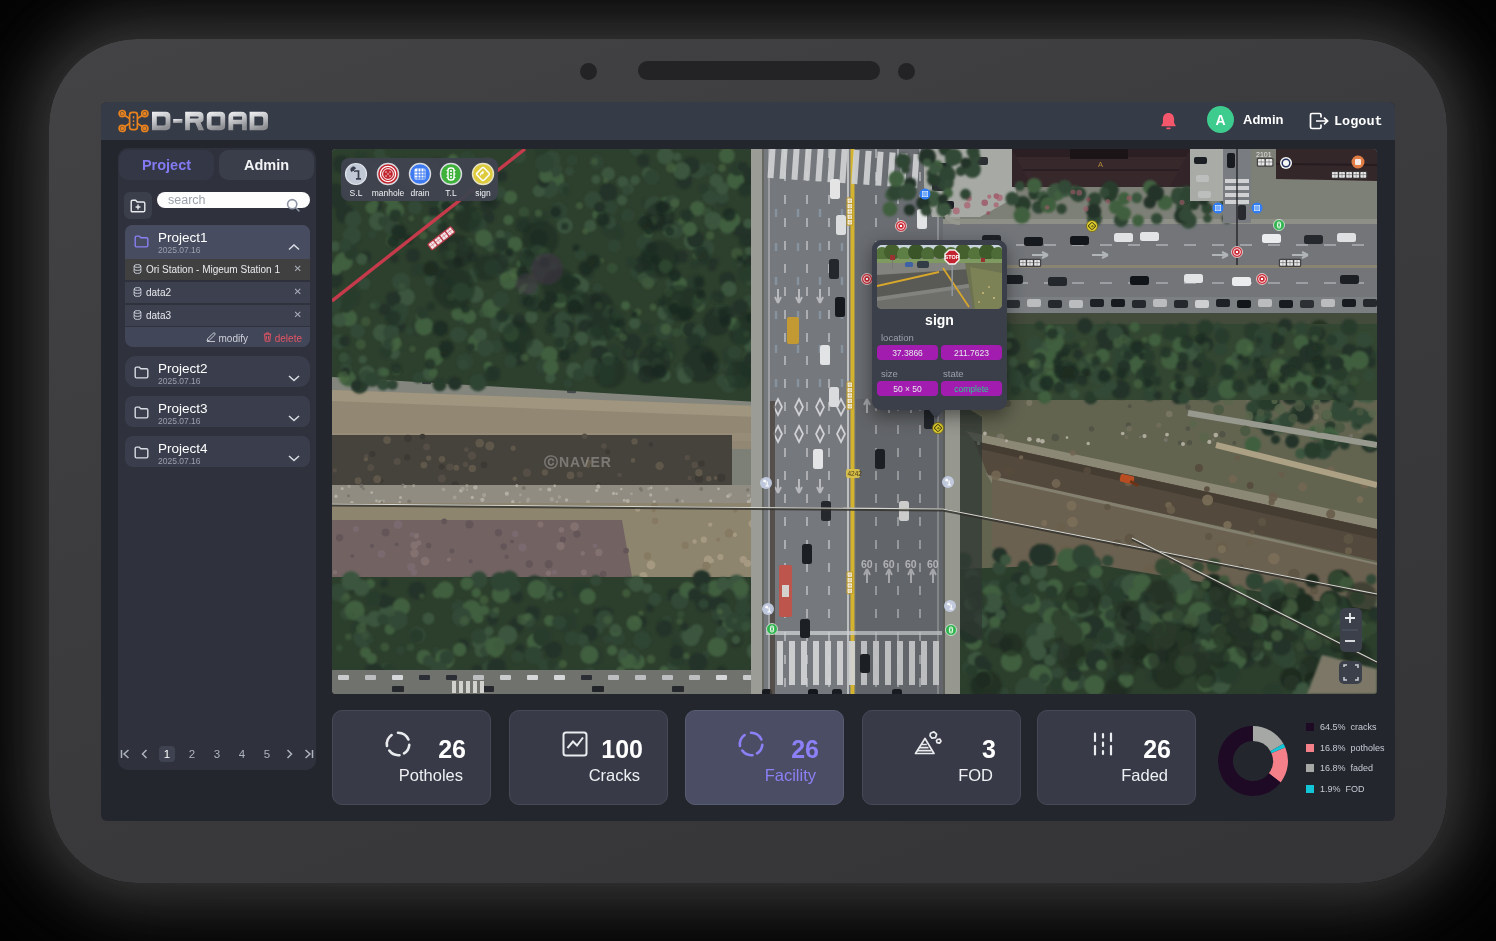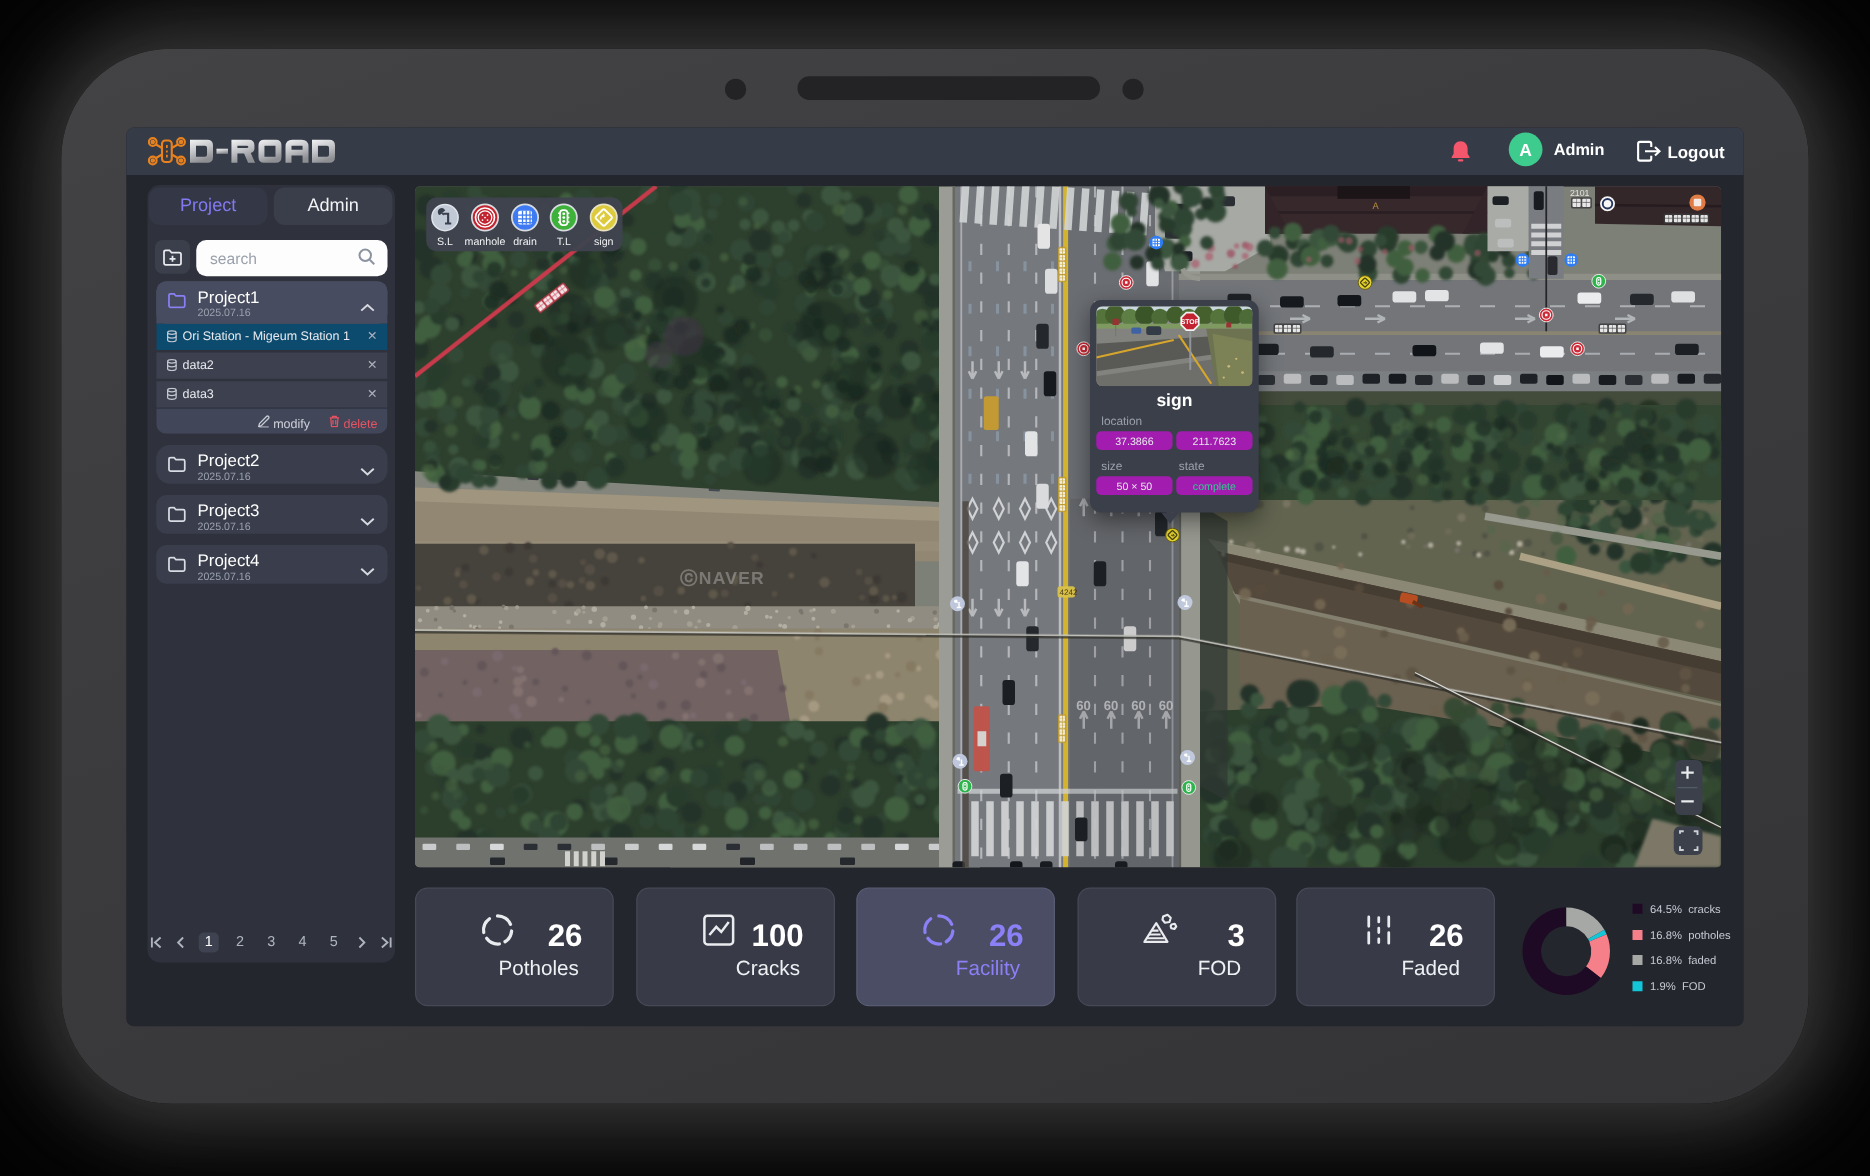--- a/index.html
+++ b/index.html
@@ -9,25 +9,25 @@
   box-shadow:0 0 55px 18px rgba(150,150,150,0.30), 0 0 120px 55px rgba(90,90,90,0.18); }
 #cam1,#cam2 { position:absolute; top:24px; width:17px; height:17px; border-radius:50%; background:#232325; }
 #cam1 { left:531px; } #cam2 { left:849px; }
 #spk { position:absolute; left:589px; top:22px; width:242px; height:19px; border-radius:10px; background:#232325; }
 #screen { position:absolute; left:52px; top:63px; width:1294px; height:719px; background:#24262e; border-radius:6px; overflow:hidden; }
 #hdr { position:absolute; left:0; top:0; width:1294px; height:38px; background:#353b47; display:flex; align-items:center; }
 #logo { display:flex; align-items:center; margin-left:17px; }
 .hright { position:absolute; display:flex; align-items:center; color:#fff; font-size:13.5px; }
 #panel { position:absolute; left:17px; top:46px; width:198px; height:622px; background:#2f323d; border-radius:10px; }
 .tab { position:absolute; top:48px; height:30px; width:95px; border-radius:9px; background:#3a3e4a;
-  display:flex; align-items:center; justify-content:center; font-size:14.5px; font-weight:normal; color:#f2f3f5; }
+  display:flex; align-items:center; justify-content:center; font-size:14.5px; font-weight:bold; color:#f2f3f5; }
 #tabP { left:18px; color:#8379f2; background:#343846; }
 #tabA { left:118px; }
 #fbtn { position:absolute; left:23px; top:90px; width:28px; height:27px; background:#3b3f4c; border-radius:6px; display:flex; align-items:center; justify-content:center; }
-#sbox { position:absolute; left:56px; top:90px; width:153px; height:29px; background:#fdfdfd; border-radius:8px; color:#9aa1ab; font-size:12.5px; display:flex; align-items:center; padding-left:11px; }
+#sbox { position:absolute; left:56px; top:90px; width:153px; height:16px; background:#fdfdfd; border-radius:8px; color:#9aa1ab; font-size:12.5px; display:flex; align-items:center; padding-left:11px; }
 #sbox svg { position:absolute; right:9px; top:6px; }
 .pcard { position:absolute; left:24px; width:185px; background:#3a3e4c; border-radius:8px; }
 .pcard .fo { position:absolute; left:9px; top:9px; }
 .pcard .nm { position:absolute; left:33px; top:5px; font-size:13.5px; color:#fff; }
 .pcard .dt { position:absolute; left:33px; top:19.5px; font-size:8.5px; color:#9aa0ad; }
 .pcard .ch { position:absolute; right:10px; top:12px; }
 #grp1 { position:absolute; left:24px; top:123px; width:185px; height:122px; border-radius:8px; overflow:hidden; }
 #g1h { position:absolute; left:0; top:0; width:185px; height:34px; background:#474c60; }
 .drow { position:absolute; left:0; width:185px; height:21px; background:#3d414f; color:#e8eaee; font-size:10px; }
 .drow .tx { position:absolute; left:21px; top:5px; }
@@ -109,41 +109,41 @@
           <span style="width:27px;height:27px;border-radius:50%;background:#3ecb8e;display:flex;align-items:center;justify-content:center;font-weight:bold;font-size:14px;">A</span>
           <span style="margin-left:9px;font-weight:bold;font-size:13px;">Admin</span>
         </div>
       <div class="hright" style="left:1208px;top:10px;">
           <svg width="20" height="18" viewBox="0 0 20 18">
             <g stroke="#fff" stroke-width="1.7" fill="none">
               <path d="M12 5.5 V3 Q12 1.5 10.5 1.5 H3 Q1.5 1.5 1.5 3 V15 Q1.5 16.5 3 16.5 H10.5 Q12 16.5 12 15 V12.5"></path>
               <path d="M7 9 H18.3 M15 5.6 L18.6 9 L15 12.4"></path>
             </g>
           </svg>
-          <span style="margin-left:5px;font-weight:bold;">Logout</span>
+          <span style="margin-left:5px;font-weight:bold;font-family:Liberation Mono, monospace;">Logout</span>
         </div>
     </div>
 
     <div id="panel"></div>
     <div class="tab" id="tabP">Project</div>
     <div class="tab" id="tabA">Admin</div>
     <div id="fbtn">
         <svg width="16" height="14" viewBox="0 0 16 14">
           <path d="M1.2 2.6 Q1.2 1.2 2.6 1.2 H5.6 L7.2 3 H13.4 Q14.8 3 14.8 4.4 V11.4 Q14.8 12.8 13.4 12.8 H2.6 Q1.2 12.8 1.2 11.4 Z" fill="none" stroke="#e8eaee" stroke-width="1.4"></path>
           <path d="M8 5.6 V10.4 M5.6 8 H10.4" stroke="#e8eaee" stroke-width="1.4"></path>
         </svg>
       </div>
     <div id="sbox">search<svg width="15" height="15" viewBox="0 0 15 15">
           <circle cx="6.2" cy="6.2" r="4.6" fill="none" stroke="#8b93a0" stroke-width="1.6"></circle>
           <line x1="9.8" y1="9.8" x2="13.4" y2="13.4" stroke="#8b93a0" stroke-width="1.6"></line>
         </svg></div>
 
     <div id="grp1">
       <div id="g1h"></div>
-      <div class="drow" style="top:34px;background:#0c4a6e;">
+      <div class="drow" style="top:34px;background:#404040;">
           <span class="db"><svg width="9" height="10" viewBox="0 0 9 10">
               <g fill="none" stroke="#c3c8d2" stroke-width="1">
                 <ellipse cx="4.5" cy="2" rx="3.4" ry="1.4"></ellipse>
                 <path d="M1.1 2 V8 Q1.1 9.4 4.5 9.4 Q7.9 9.4 7.9 8 V2"></path>
                 <path d="M1.1 5 Q1.1 6.4 4.5 6.4 Q7.9 6.4 7.9 5"></path>
               </g>
             </svg></span>
           <span class="tx">Ori Station - Migeum Station 1</span>
           <span class="x">✕</span>
         </div>

